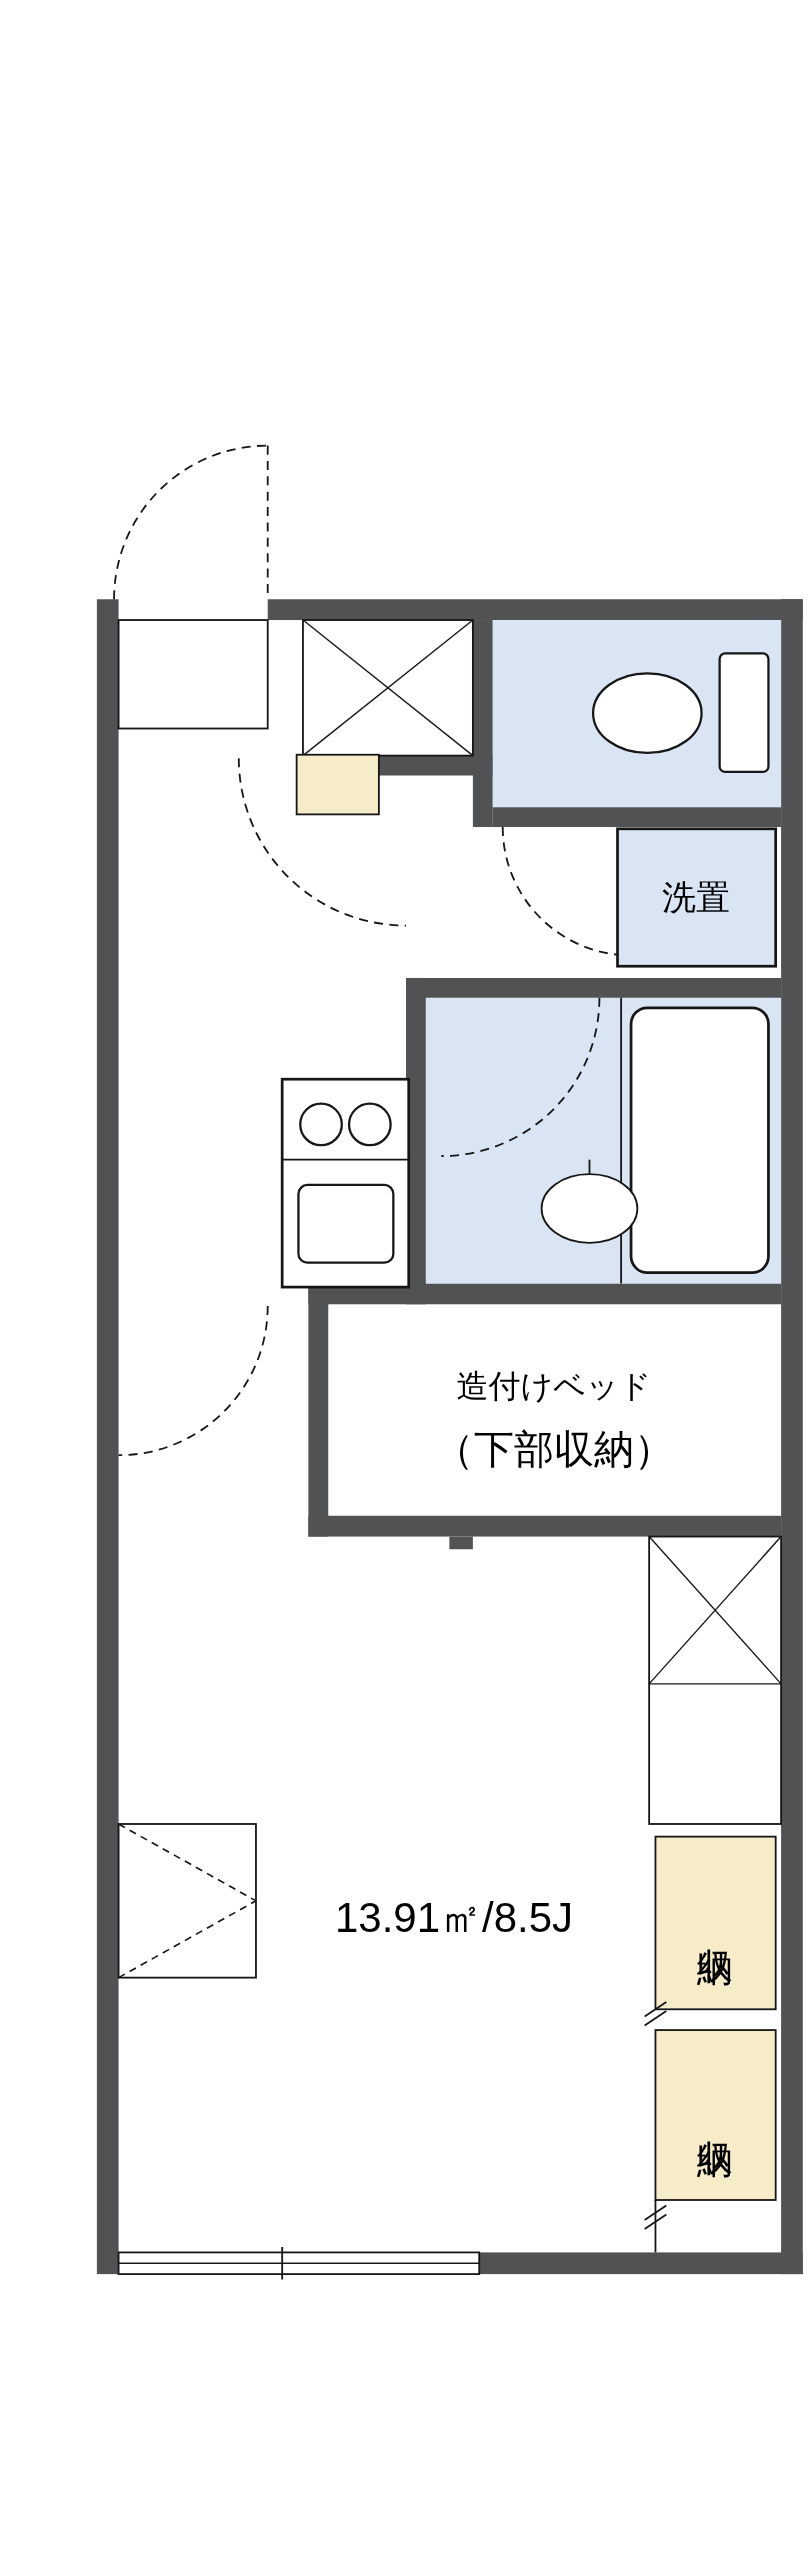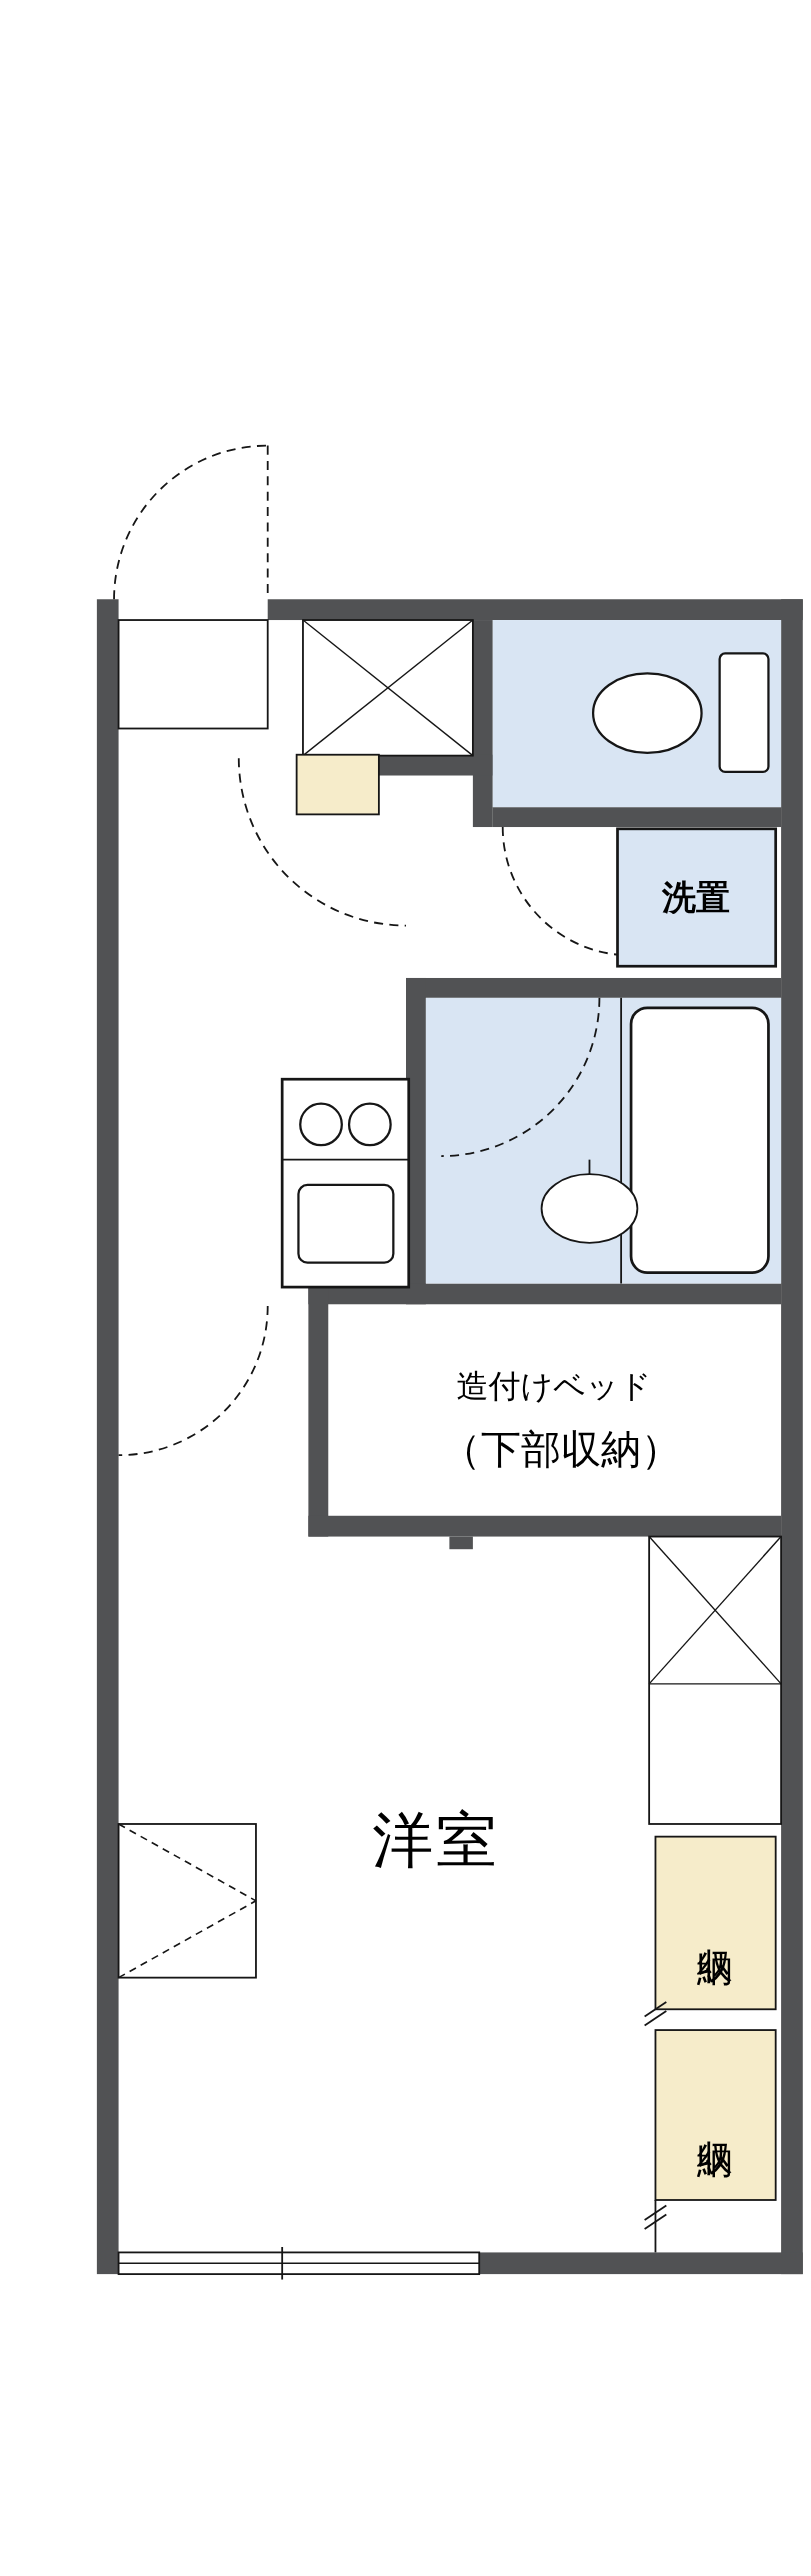--- a/index.html
+++ b/index.html
@@ -96,24 +96,24 @@
     <rect class="fx" stroke-width="2" x="131" y="2018" width="152" height="170"></rect>
     <line class="dashthin" x1="131" y1="2018" x2="283" y2="2103"></line>
     <line class="dashthin" x1="131" y1="2188" x2="283" y2="2103"></line>
 
     <rect class="fx" stroke-width="2" x="131" y="2492" width="399" height="24"></rect>
     <line class="ln" stroke-width="1.5" x1="131" y1="2504" x2="530" y2="2504"></line>
     <line class="ln" stroke-width="2" x1="312" y1="2486" x2="312" y2="2522"></line>
 
   </svg>
 
-  <div class="label" style="left:696px; top:898px; font-size:34px;font-weight:bold;">洗置</div>
+  <div class="label" style="left:696px; top:898px; font-size:34px;">洗置</div>
 
   <div class="label" style="left:554px; top:1386px; font-size:32px;">造付けベッド</div>
-  <div class="label" style="left:554px; top:1449px; font-size:40px;margin-left:7px;">（下部収納）</div>
+  <div class="label" style="left:554px; top:1449px; font-size:40px;">（下部収納）</div>
 
-  <div class="label" style="left:436px; top:1840px; font-size:61px; font-weight:500; letter-spacing:2.7px;">洋室</div>
+  <div class="label" style="left:454px; top:1918px; font-size:42px;">13.91㎡/8.5J</div>
 
   <div class="label v" style="left:715px; top:1923px; font-size:36px;">収納</div>
   <div class="label v" style="left:715px; top:2115px; font-size:36px;">収納</div>
 
 </div>
 
 
 </body></html>

